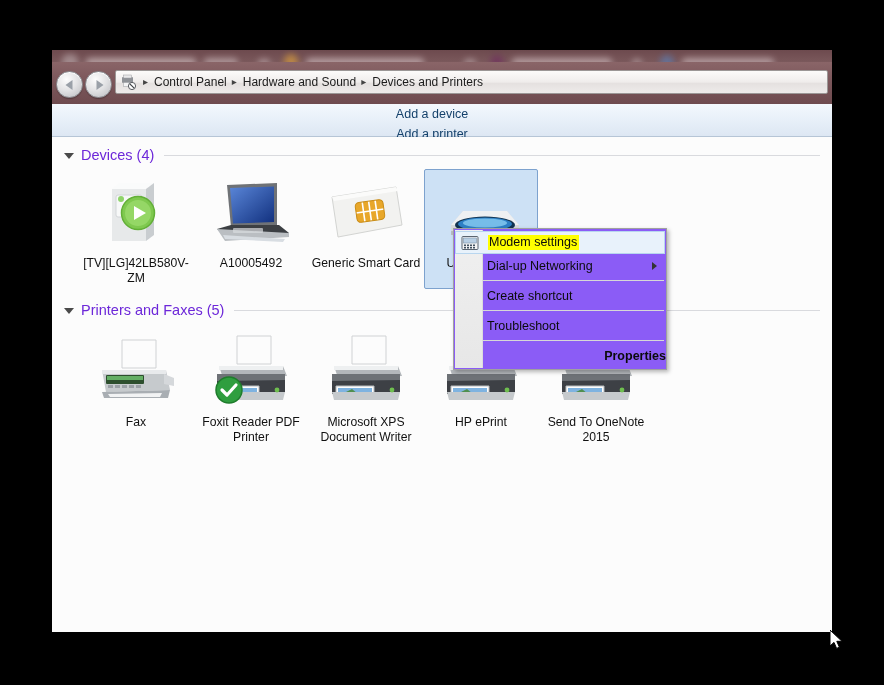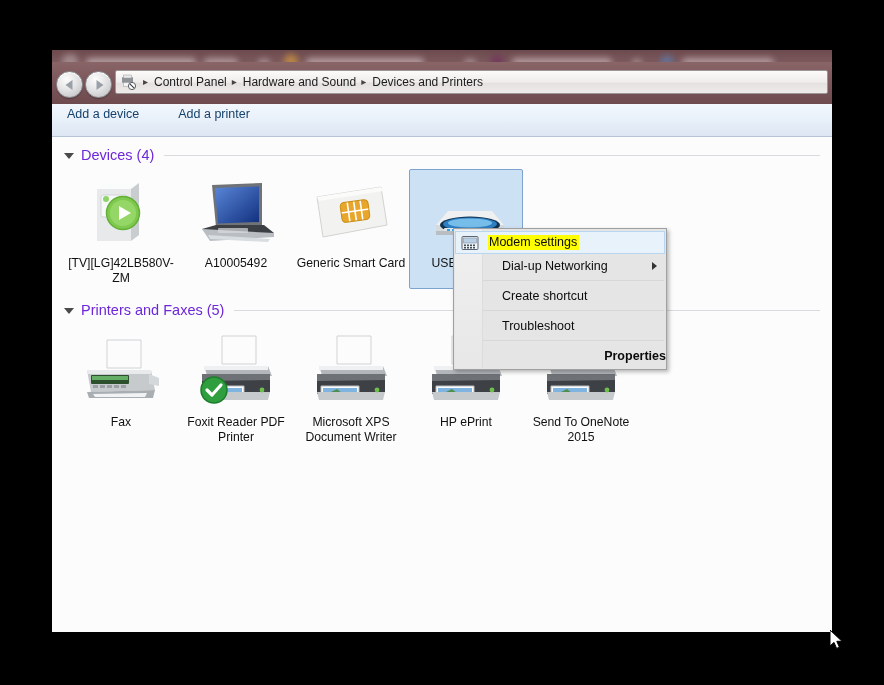--- a/index.html
+++ b/index.html
@@ -107,22 +107,23 @@
     font-size: 10px;
     padding: 0 4px 0 3px;
     line-height: 1;
   }
 
   
   .cmdbar {
     height: 32px;
     background: linear-gradient(180deg, #f3f8fd 0%, #e8f0f9 48%, #dde7f3 100%);
     border-bottom: 1px solid #b6c5d6;
-    display: flex; align-items: flex-start;
+    display: flex; align-items: center;
     padding-left: 11px;
+    flex-direction: column;
   }
   .cmd-link {
     font-size: 12.5px;
     color: #14416b;
     margin-right: 31px;
     cursor: default;
     padding: 3px 4px;
   }
 
   
@@ -154,22 +155,22 @@
   .group-rule {
     flex: 1 1 auto;
     height: 1px;
     background: #d9dade;
     margin-left: 10px;
     margin-right: 12px;
   }
 
   .tiles {
     display: flex;
-    padding-left: 12px;
     margin-top: 2px;
+    margin-left: 27px;
   }
   .tile {
     width: 110px;
     padding: 6px 2px 4px;
     margin-right: 1px;
     text-align: center;
     cursor: default;
     position: relative;
   }
   .tile.selected {
@@ -189,38 +190,38 @@
     color: #111;
     line-height: 14.5px;
     word-wrap: break-word;
   }
 
   
   .ctxmenu {
     position: absolute;
     left: 453px; top: 228px;
     width: 212px;
-    background: #e5e5e5;
+    background: #8b5cf6;
     border: 1px solid #a0a0a0;
     box-shadow: 2px 2px 4px rgba(0,0,0,.28);
     padding: 2px 0;
     z-index: 40;
   }
   .ctx-gutter {
     position: absolute;
     left: 1px; top: 1px; bottom: 1px;
     width: 27px;
     background: linear-gradient(180deg, #f0f0f0 0%, #e7e7e7 100%);
     border-right: 1px solid #dcdcdc;
   }
   .ctx-item {
     position: relative;
     height: 23px;
     display: flex; align-items: center;
-    padding-left: 48px;
+    padding-left: 33px;
     font-size: 12.5px;
     color: #0b0b0b;
     z-index: 2;
     cursor: default;
   }
   .ctx-item.hot {
     background: #e8f2fb;
     border: 1px solid #b8d6ef;
     margin: 0 1px;
     padding-left: 32px;

